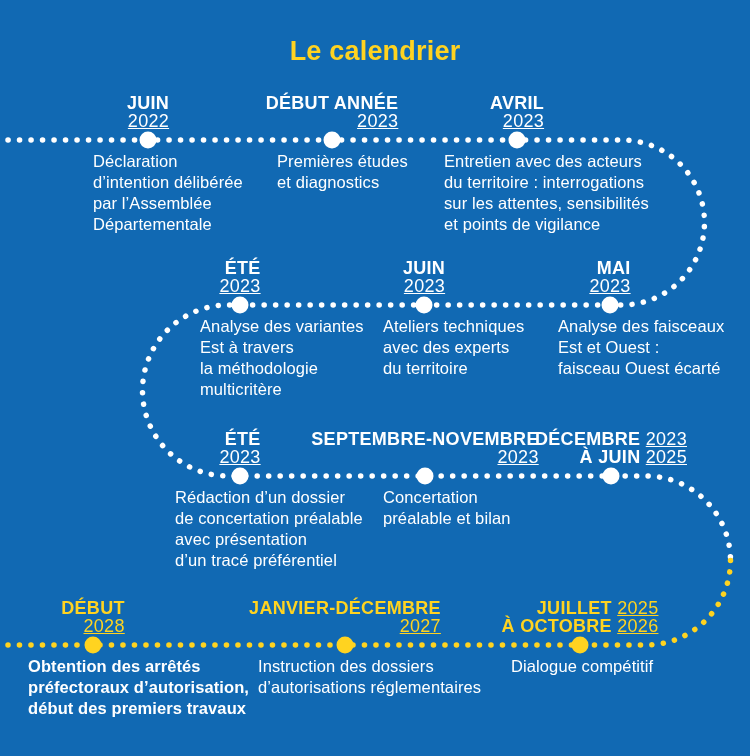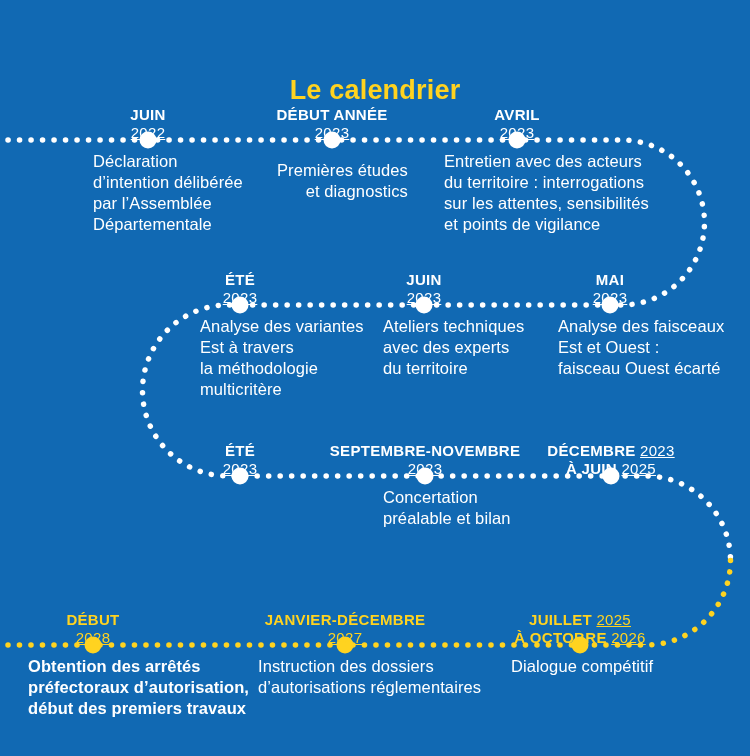--- a/index.html
+++ b/index.html
@@ -22,32 +22,30 @@
     position:absolute;left:0;top:0;
   }
   .title{
     position:absolute;
     left:0;top:36px;width:750px;
     text-align:center;
     font-size:27px;
     font-weight:bold;
     color:var(--yellow);
     letter-spacing:0.2px;
-    margin-top:39px;
   }
   .date{
     position:absolute;
     transform:translateX(-50%);
-    text-align:center;
+    text-align:right;
     white-space:nowrap;
-    font-size:15px;
+    font-size:18px;
     line-height:18px;
     letter-spacing:0.3px;
     color:var(--white);
-    margin-top:12px;
   }
   .date.future{color:var(--yellow);}
   .date .b{font-weight:bold;}
   .date .r{font-weight:normal;text-decoration:underline;}
   .desc{
     position:absolute;
     color:var(--white);
     font-size:16.5px;
     line-height:21px;
     white-space:pre-line;
@@ -90,21 +88,21 @@
       <div><span class="r">2022</span></div>
     </div>
     <div class="desc" style="left: 93px; top: 151px;">Déclaration
 d’intention délibérée
 par l’Assemblée
 Départementale</div>
     <div class="date" style="left: 332px; top: 94px;">
       <div><span class="b">DÉBUT ANNÉE</span></div>
       <div><span class="r">2023</span></div>
     </div>
-    <div class="desc" style="left: 277px; top: 160px; text-align: right;">Premières études
+    <div class="desc" style="left: 277px; top: 151px;">Premières études
 et diagnostics</div>
     <div class="date" style="left: 517px; top: 94px;">
       <div><span class="b">AVRIL</span></div>
       <div><span class="r">2023</span></div>
     </div>
     <div class="desc" style="left: 444px; top: 151px;">Entretien avec des acteurs
 du territoire : interrogations
 sur les attentes, sensibilités
 et points de vigilance</div>
     <div class="date" style="left: 240px; top: 259px;">
@@ -126,20 +124,24 @@
       <div><span class="b">MAI</span></div>
       <div><span class="r">2023</span></div>
     </div>
     <div class="desc" style="left: 558px; top: 316px;">Analyse des faisceaux
 Est et Ouest :
 faisceau Ouest écarté</div>
     <div class="date" style="left: 240px; top: 430px;">
       <div><span class="b">ÉTÉ</span></div>
       <div><span class="r">2023</span></div>
     </div>
+    <div class="desc" style="left: 175px; top: 487px;">Rédaction d’un dossier
+de concertation préalable
+avec présentation
+d’un tracé préférentiel</div>
     <div class="date" style="left: 425px; top: 430px;">
       <div><span class="b">SEPTEMBRE-NOVEMBRE</span></div>
       <div><span class="r">2023</span></div>
     </div>
     <div class="desc" style="left: 383px; top: 487px;">Concertation
 préalable et bilan</div>
     <div class="date" style="left: 611px; top: 430px;">
       <div><span class="b">DÉCEMBRE</span> <span class="r">2023</span></div>
       <div><span class="b">À JUIN</span> <span class="r">2025</span></div>
     </div>

